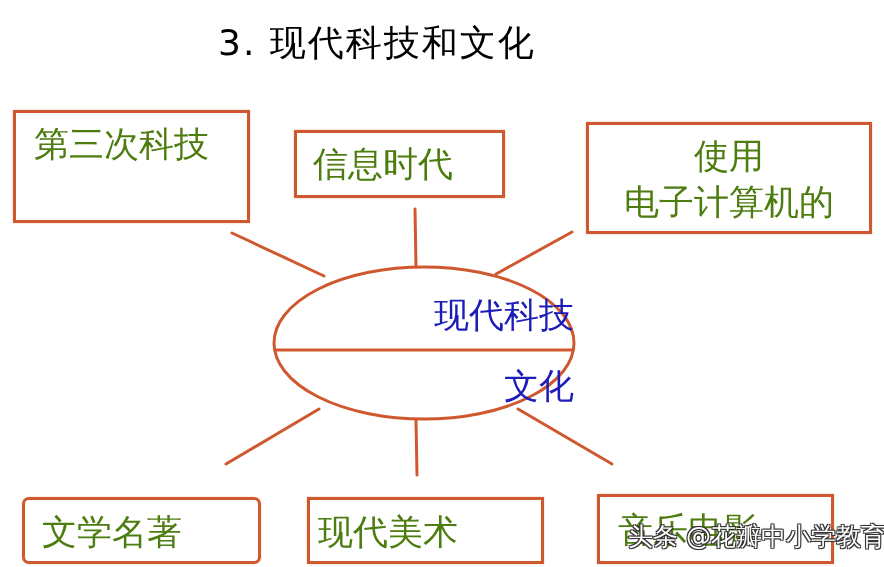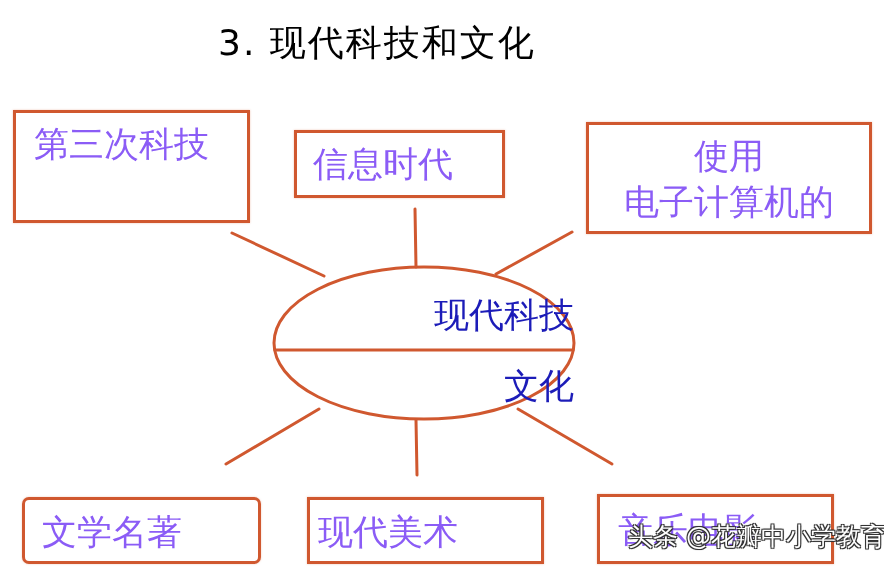--- a/index.html
+++ b/index.html
@@ -10,21 +10,21 @@
     }
     .title {
       position: absolute; left: 218px; top: 18px;
       font-size: 36px; line-height: 50px; color: #000000;
       letter-spacing: 2px; white-space: nowrap;
     }
     .box {
       position: absolute; box-sizing: border-box;
       border: 3px solid #d0582f;
       background: #ffffff;
-      color: #8b5cf6;
+      color: #4d7c0f;
       font-size: 35px; line-height: 46px;
       box-shadow: 0 0 2px rgba(208,88,47,0.35);
     }
     .box span { display: block; white-space: nowrap; }
     #box-tl { left: 13px; top: 110px; width: 237px; height: 113px; padding: 8px 0 0 18px; }
     #box-tc { left: 294px; top: 130px; width: 211px; height: 68px; padding: 8px 0 0 16px; }
     #box-tr { left: 586px; top: 122px; width: 286px; height: 112px; padding: 8px 0 0 0; text-align: center; }
     #box-bl { left: 22px; top: 497px; width: 239px; height: 67px; padding: 9px 0 0 17px; border-radius: 7px; }
     #box-bc { left: 307px; top: 497px; width: 237px; height: 67px; padding: 9px 0 0 8px; }
     #box-br { left: 597px; top: 494px; width: 237px; height: 70px; padding: 10px 0 0 18px; }

